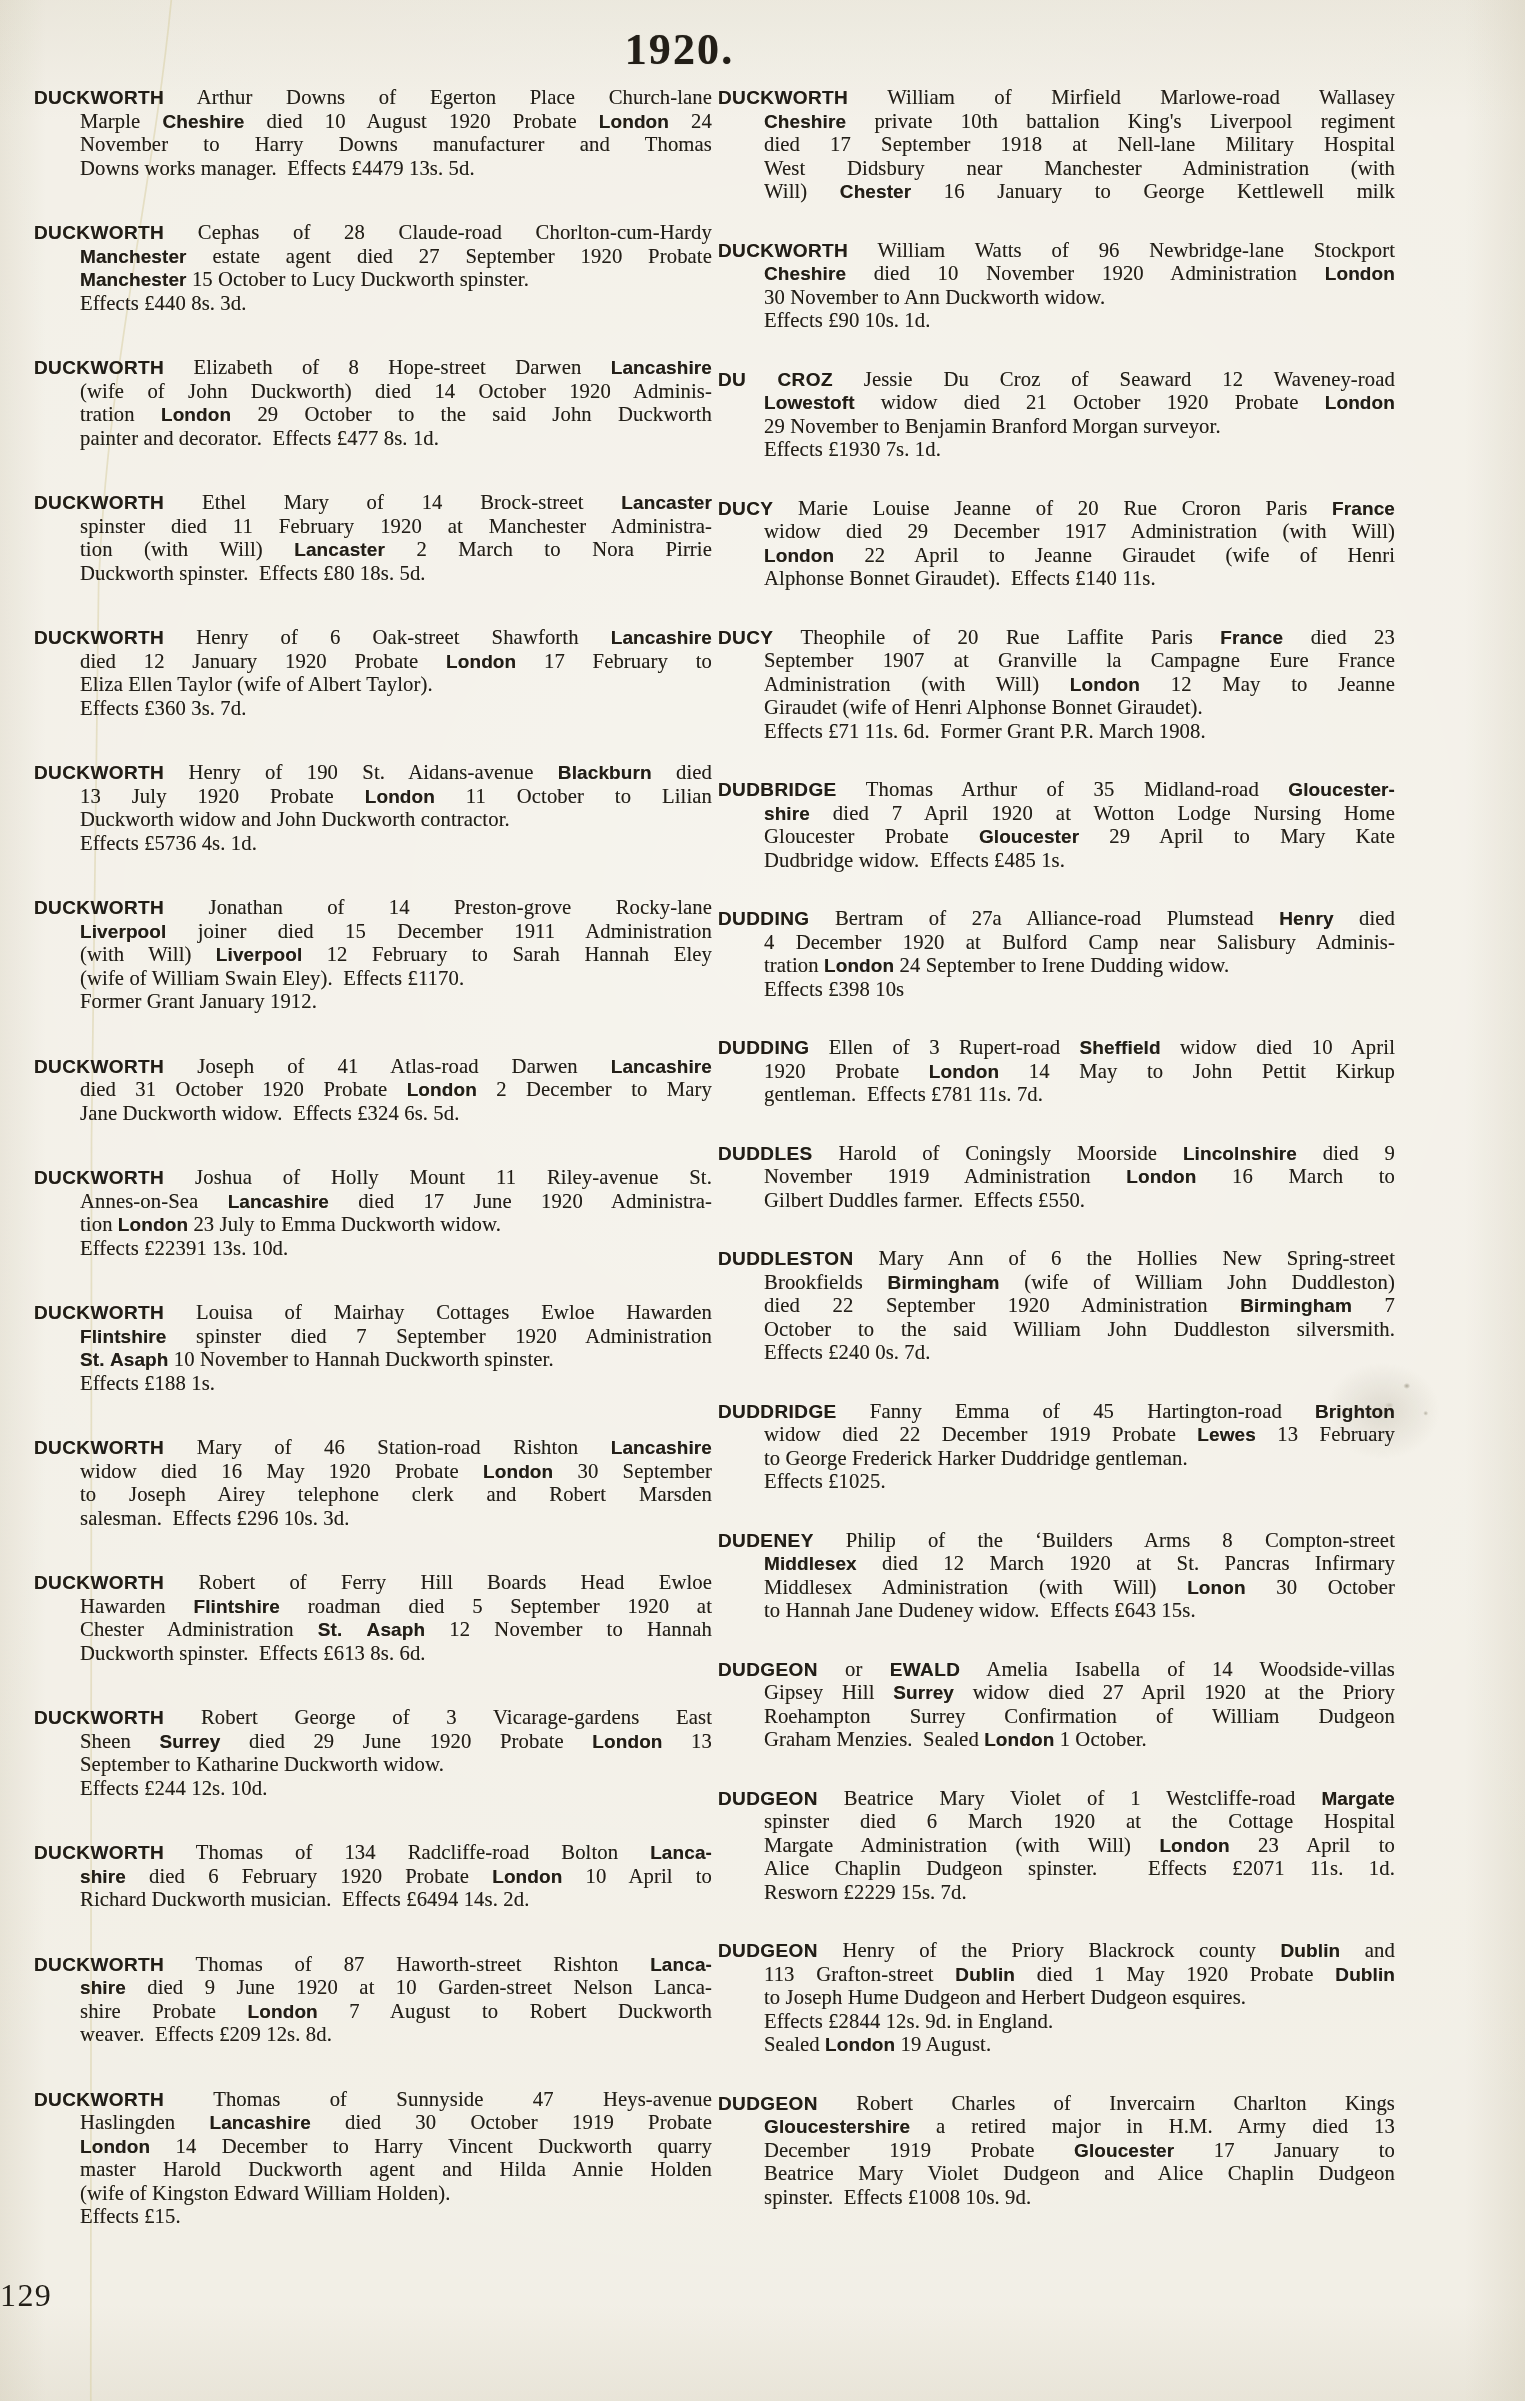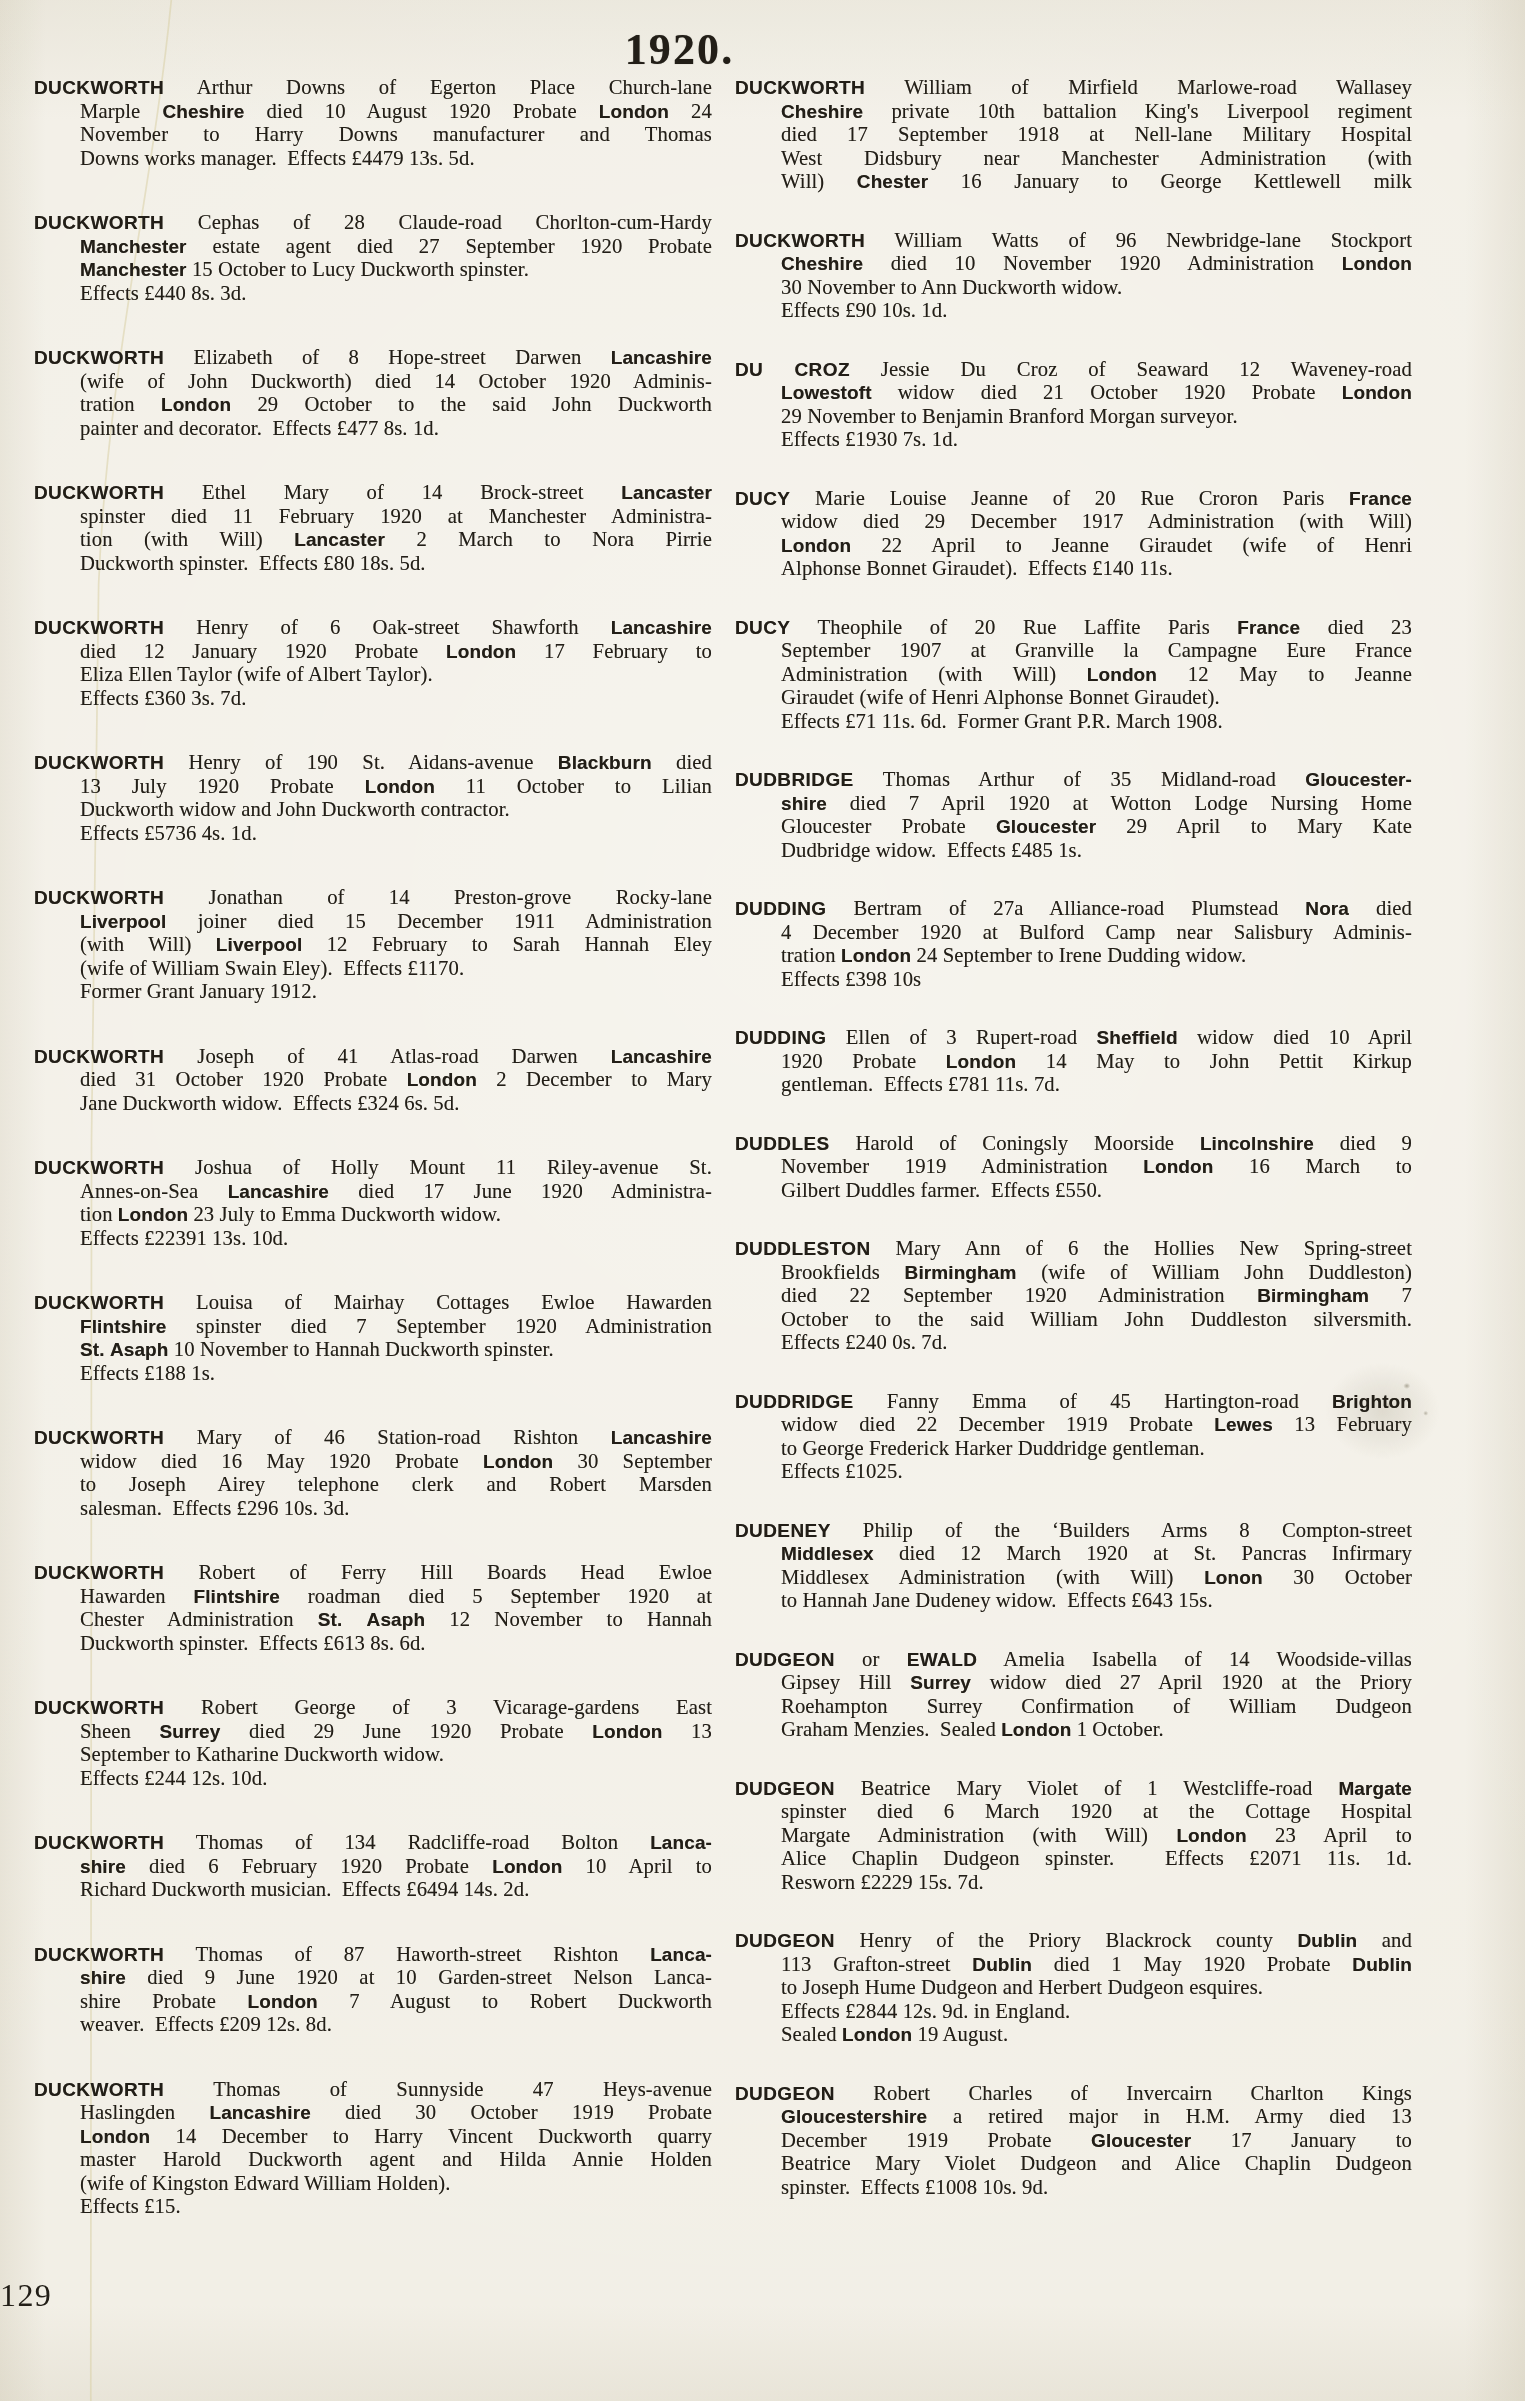--- a/index.html
+++ b/index.html
@@ -29,21 +29,21 @@
       radial-gradient(6.4px 4.3px at 55% 45%, rgba(110,102,76,0.25), rgba(110,102,76,0) 70%),
       radial-gradient(closest-side, rgba(128,118,92,0.18), rgba(128,118,92,0) 85%);
     filter: blur(0.4px);
   }
   .year {
     position: absolute; top: 24px; left: 6px; width: 1347px;
     margin: 0; text-align: center;
     font-size: 44px; font-weight: 700; letter-spacing: 2.1px;
     text-shadow: 0 0 0.7px rgba(30,26,18,0.55);
   }
-  .cols { position: absolute; top: 76px; left: 34px; display: flex; gap: 23px; }
+  .cols { position: absolute; top: 86px; left: 34px; display: flex; gap: 6px; }
   .col { width: 678px; }
   .col.right { width: 677px; }
   .entry { margin-bottom: 41px; }
   .col.right .entry { margin-bottom: 35px; }
   .ln {
     font-size: 20.7px; line-height: 23.5px;
     letter-spacing: 0.1px;
     text-align: left;
     text-shadow: 0 0 0.4px rgba(34,29,20,0.40);
   }
@@ -204,21 +204,21 @@
           <div class="ln cont">Giraudet (wife of Henri Alphonse Bonnet Giraudet).</div>
           <div class="ln cont">Effects £71 11s. 6d.&nbsp; Former Grant P.R. March 1908.</div>
         </div>
         <div class="entry">
           <div class="ln first j"><b class="s2">DUDBRIDGE</b> Thomas Arthur of 35 Midland-road <b class="s1">Gloucester-</b></div>
           <div class="ln cont j"><b class="s1">shire</b> died 7 April 1920 at Wotton Lodge Nursing Home</div>
           <div class="ln cont j">Gloucester Probate <b class="s1">Gloucester</b> 29 April to Mary Kate</div>
           <div class="ln cont">Dudbridge widow.&nbsp; Effects £485 1s.</div>
         </div>
         <div class="entry">
-          <div class="ln first j"><b class="s2">DUDDING</b> Bertram of 27a Alliance-road Plumstead <b class="s1">Nora</b> died</div>
+          <div class="ln first j"><b class="s2">DUDDING</b> Bertram of 27a Alliance-road Plumstead <b class="s1">Henry</b> died</div>
           <div class="ln cont j">4 December 1920 at Bulford Camp near Salisbury Adminis-</div>
           <div class="ln cont">tration <b class="s1">London</b> 24 September to Irene Dudding widow.</div>
           <div class="ln cont">Effects £398 10s</div>
         </div>
         <div class="entry">
           <div class="ln first j"><b class="s2">DUDDING</b> Ellen of 3 Rupert-road <b class="s1">Sheffield</b> widow died 10 April</div>
           <div class="ln cont j">1920 Probate <b class="s1">London</b> 14 May to John Pettit Kirkup</div>
           <div class="ln cont">gentleman.&nbsp; Effects £781 11s. 7d.</div>
         </div>
         <div class="entry">

